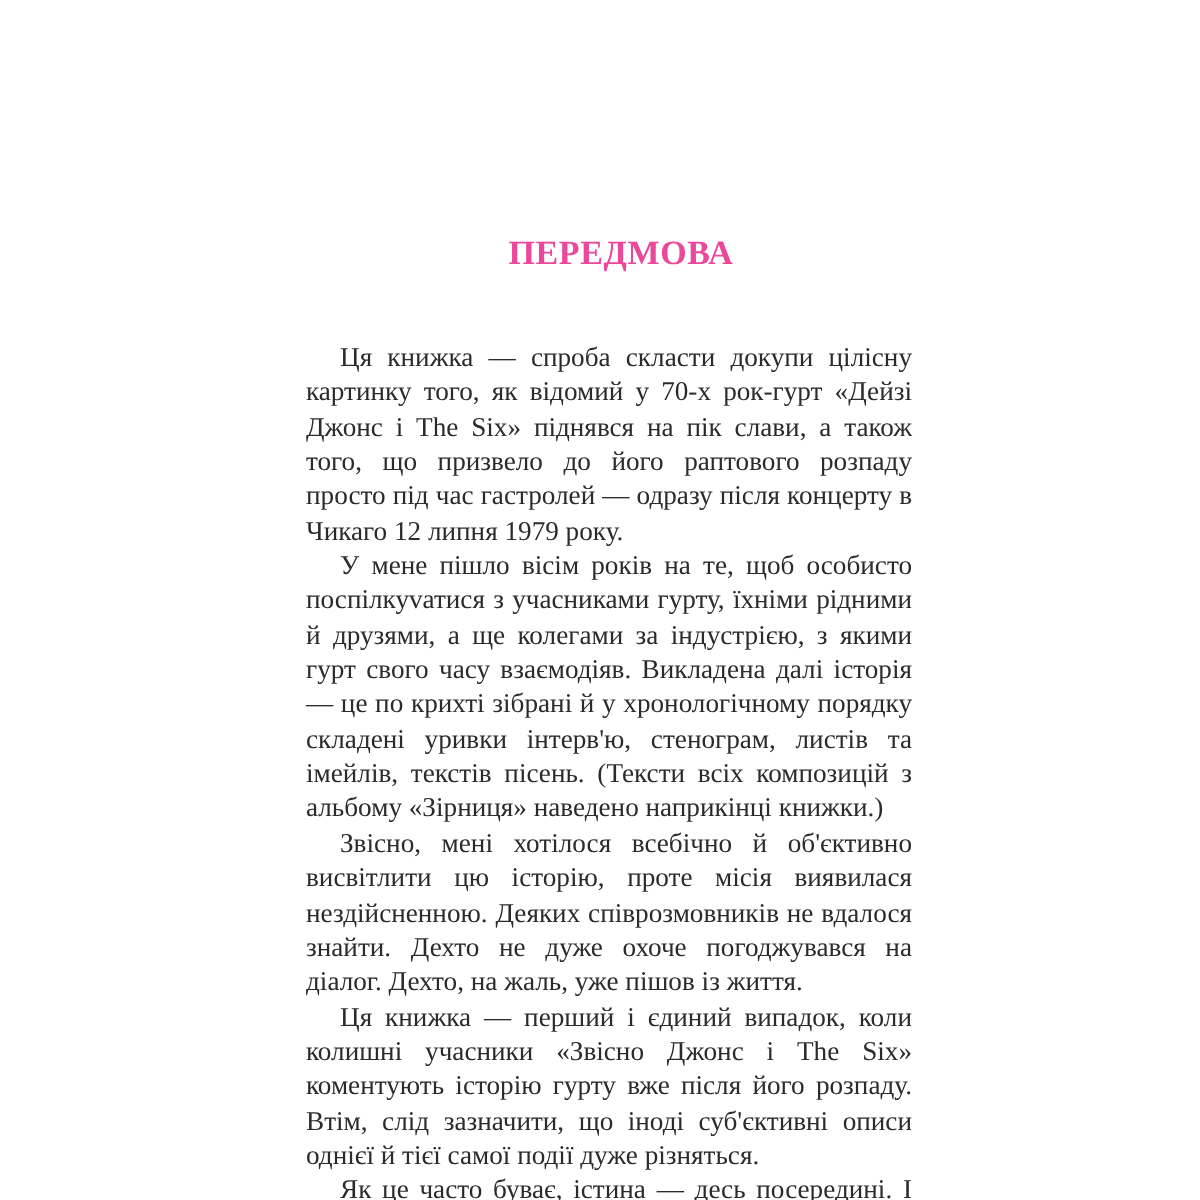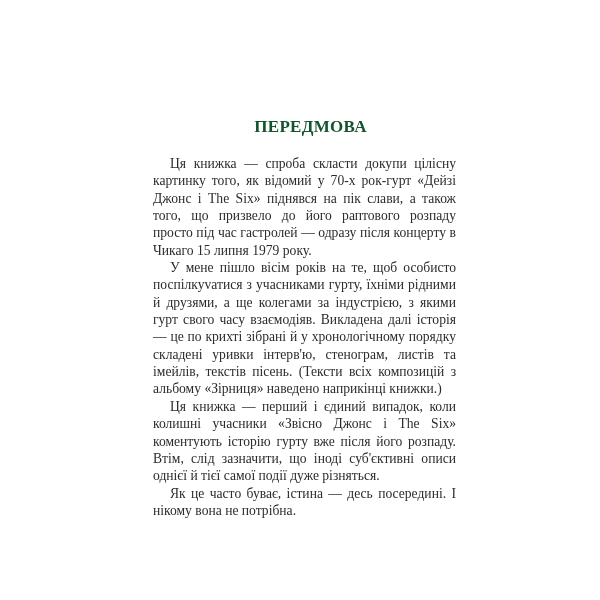--- a/index.html
+++ b/index.html
@@ -20,34 +20,35 @@
       width: 303px;
       color: #2b2b2b;
       font-family: "Liberation Serif", "DejaVu Serif", serif;
     }
     .heading {
       text-align: center;
       font-weight: bold;
       font-size: 17px;
       letter-spacing: 0.3px;
       line-height: 22px;
-      margin: 0 0 17px 12px;
-      color: #14532d;
+      margin: 0 0 32px 12px;
+      color: #ec4899;
     }
     .para {
       margin: 0;
       font-size: 13.6px;
       line-height: 17.35px;
       text-align: justify;
       text-indent: 17px;
       hyphens: manual;
     }
   </style>
 </head>
 <body>
 
 <div class="page">
   <h1 class="heading">ПЕРЕДМОВА</h1>
-  <p class="para">Ця книжка — спроба скласти докупи цілісну картинку того, як відомий у 70-х рок-гурт «Дейзі Джонс і The Six» піднявся на пік слави, а також того, що призвело до його раптового розпаду просто під час гастролей — одразу після концерту в Чикаго 15 липня 1979 року.</p>
+  <p class="para">Ця книжка — спроба скласти докупи цілісну картинку того, як відомий у 70-х рок-гурт «Дейзі Джонс і The Six» піднявся на пік слави, а також того, що призвело до його раптового розпаду просто під час гастролей — одразу після концерту в Чикаго 12 липня 1979 року.</p>
   <p class="para">У мене пішло вісім років на те, щоб особисто поспілку­vатися з учасниками гурту, їхніми рідними й друзями, а ще колегами за індустрією, з якими гурт свого часу взає­модіяв. Викладена далі історія — це по крихті зібрані й у хронологічному порядку складені уривки інтерв'ю, стенограм, листів та імейлів, текстів пісень. (Тексти всіх композицій з альбому «Зірниця» наведено наприкінці книжки.)</p>
+  <p class="para">Звісно, мені хотілося всебічно й об'єктивно висвітлити цю історію, проте місія виявилася нездійсненною. Де­яких співрозмовників не вдалося знайти. Дехто не дуже охоче погоджувався на діалог. Дехто, на жаль, уже пішов із життя.</p>
   <p class="para">Ця книжка — перший і єдиний випадок, коли колишні учасники «Звісно Джонс і The Six» коментують історію гурту вже після його розпаду. Втім, слід зазначити, що іноді суб'єктивні описи однієї й тієї самої події дуже різ­няться.</p>
   <p class="para">Як це часто буває, істина — десь посередині. І нікому вона не потрібна.</p>
 </div>
 
 </body></html>

